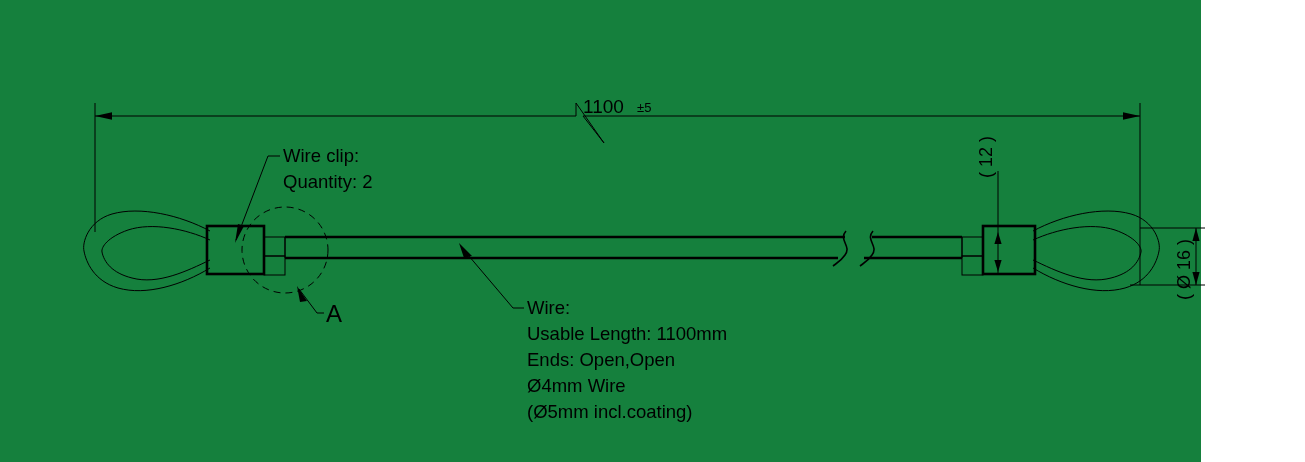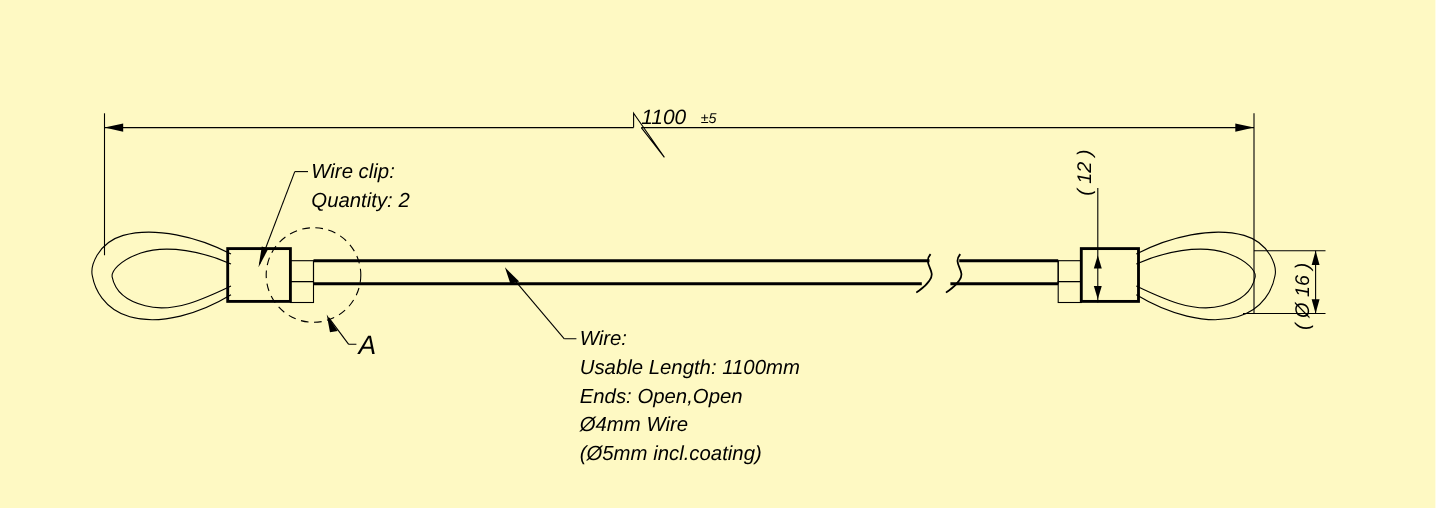--- a/index.html
+++ b/index.html
@@ -8,24 +8,23 @@
     background: #ffffff;
   }
   body {
     width: 1305px;
     height: 462px;
     font-family: "Liberation Sans", sans-serif;
     overflow: hidden;
   }
   #drawing-root {
     position: relative;
-    width: 1305px;
+    width: 1201px;
     height: 462px;
-    background: #fef9c3;
-    font-style: italic;
+    background: #15803d;
   }
   svg#cad {
     display: block;
     width: 1305px;
     height: 462px;
   }
   .thin {
     fill: none;
     stroke: #000000;
     stroke-width: 1;

